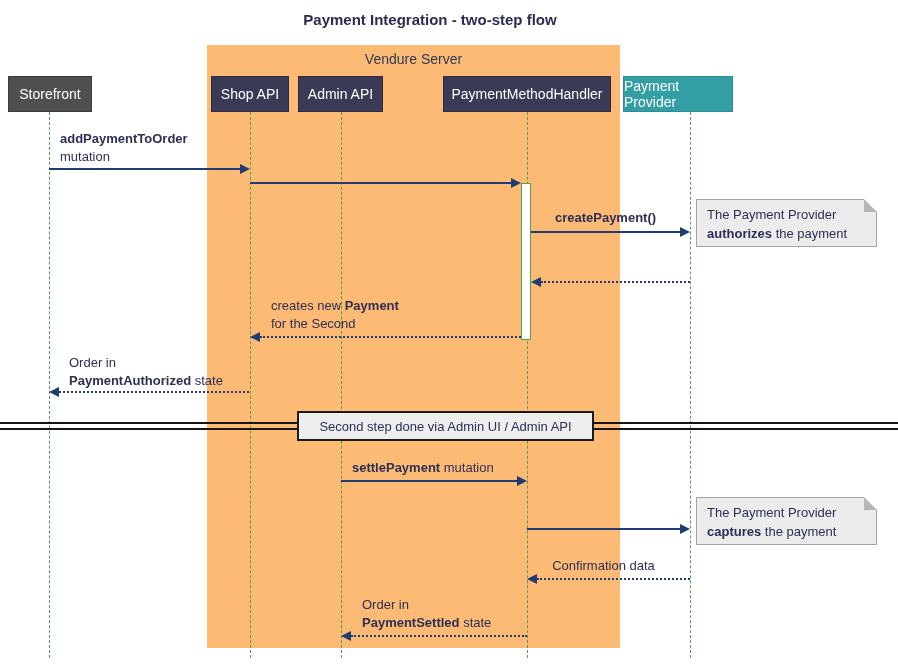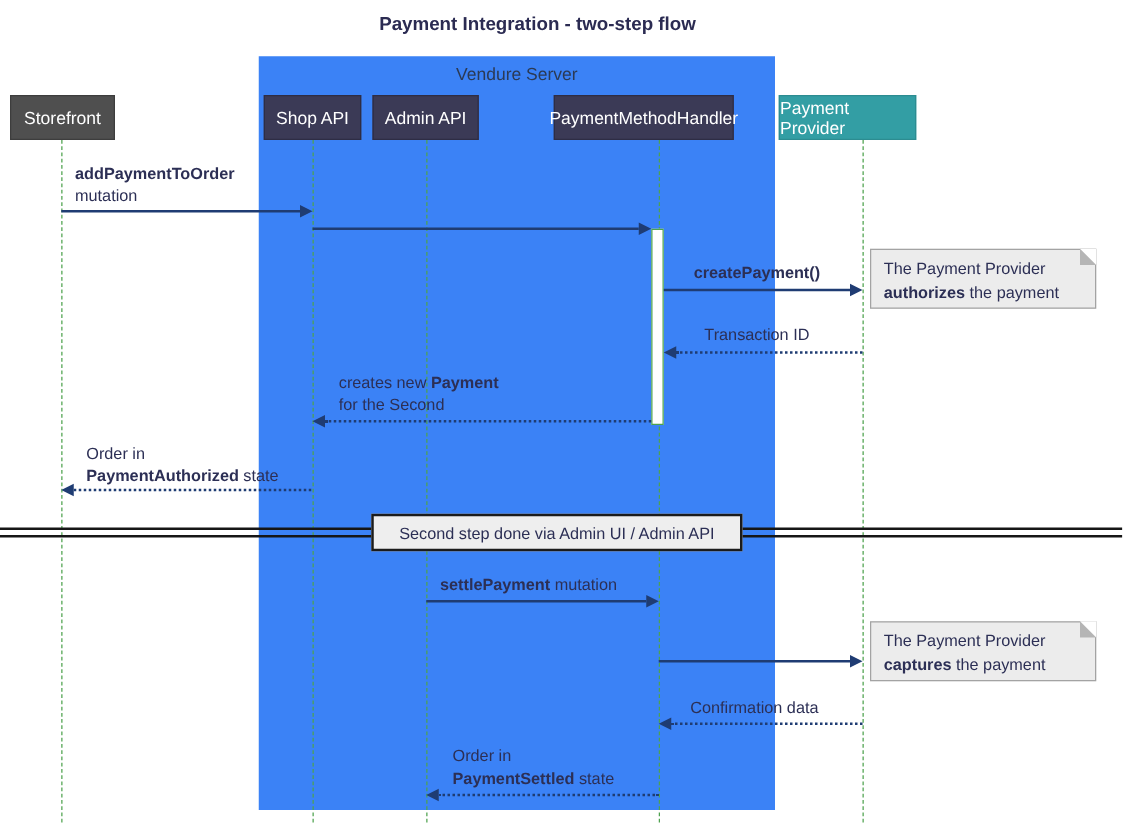--- a/index.html
+++ b/index.html
@@ -7,21 +7,21 @@
     position:relative; width:898px; height:665px; background:#ffffff;
     font-family:"Liberation Sans", sans-serif; overflow:hidden;
     color:#2c2f55;
   }
   .title {
     position:absolute; left:0; top:11px; width:860px; text-align:center;
     font-size:15px; font-weight:bold; color:#2b2b52;
   }
   .server-box {
     position:absolute; left:207px; top:45px; width:413px; height:603px;
-    background:#3b82f6;
+    background:#fdba74;
     text-decoration:underline;
   }
   .server-box-label {
     position:absolute; left:0; top:6px; width:100%; text-align:center;
     font-size:14px; color:#2b3a55;
   }
   .lifeline {
     position:absolute; top:112px; height:546px; width:0;
     border-left:1px dashed #4ea24e;
   }
@@ -82,21 +82,21 @@
 
   <div class="lifeline" style="left:49px"></div>
   <div class="lifeline" style="left:250px"></div>
   <div class="lifeline" style="left:341px"></div>
   <div class="lifeline" style="left:527px"></div>
   <div class="lifeline" style="left:690px"></div>
 
   <div class="pp gray" style="left:8px;width:84px">Storefront</div>
   <div class="pp dark" style="left:211px;width:78px">Shop API</div>
   <div class="pp dark" style="left:298px;width:85px">Admin API</div>
-  <div class="pp dark" style="left:443px;width:144px">PaymentMethodHandler</div>
+  <div class="pp dark" style="left:443px;width:168px">PaymentMethodHandler</div>
   <div class="pp teal" style="left:623px;width:110px">Payment Provider</div>
 
   <div class="act"></div>
 
   <div class="msg" style="left:60px;top:130px">
     <div><b>addPaymentToOrder</b></div>
     <div>mutation</div>
   </div>
   <div class="arrow" style="left:49px;top:168px;width:191px"></div>
   <div class="ah r" style="left:240px;top:164px"></div>
@@ -108,23 +108,20 @@
     <b>createPayment()</b>
   </div>
   <div class="arrow" style="left:531px;top:231px;width:149px"></div>
   <div class="ah r" style="left:680px;top:227px"></div>
 
   <div class="note" style="left:696px;top:199px">
     <div>The Payment Provider</div>
     <div><b>authorizes</b><span> the payment</span></div>
   </div>
 
-  <div class="msg center" style="left:531px;top:259px;width:149px">
-    <span>Transaction ID</span>
-  </div>
   <div class="ah l" style="left:531px;top:277px"></div>
   <div class="arrow dot" style="left:541px;top:281px;width:149px"></div>
 
   <div class="msg" style="left:271px;top:297px">
     <div><span>creates new </span><b>Payment</b></div>
     <div>for the Second</div>
   </div>
   <div class="ah l" style="left:250px;top:332px"></div>
   <div class="arrow dot" style="left:260px;top:336px;width:261px"></div>
 

